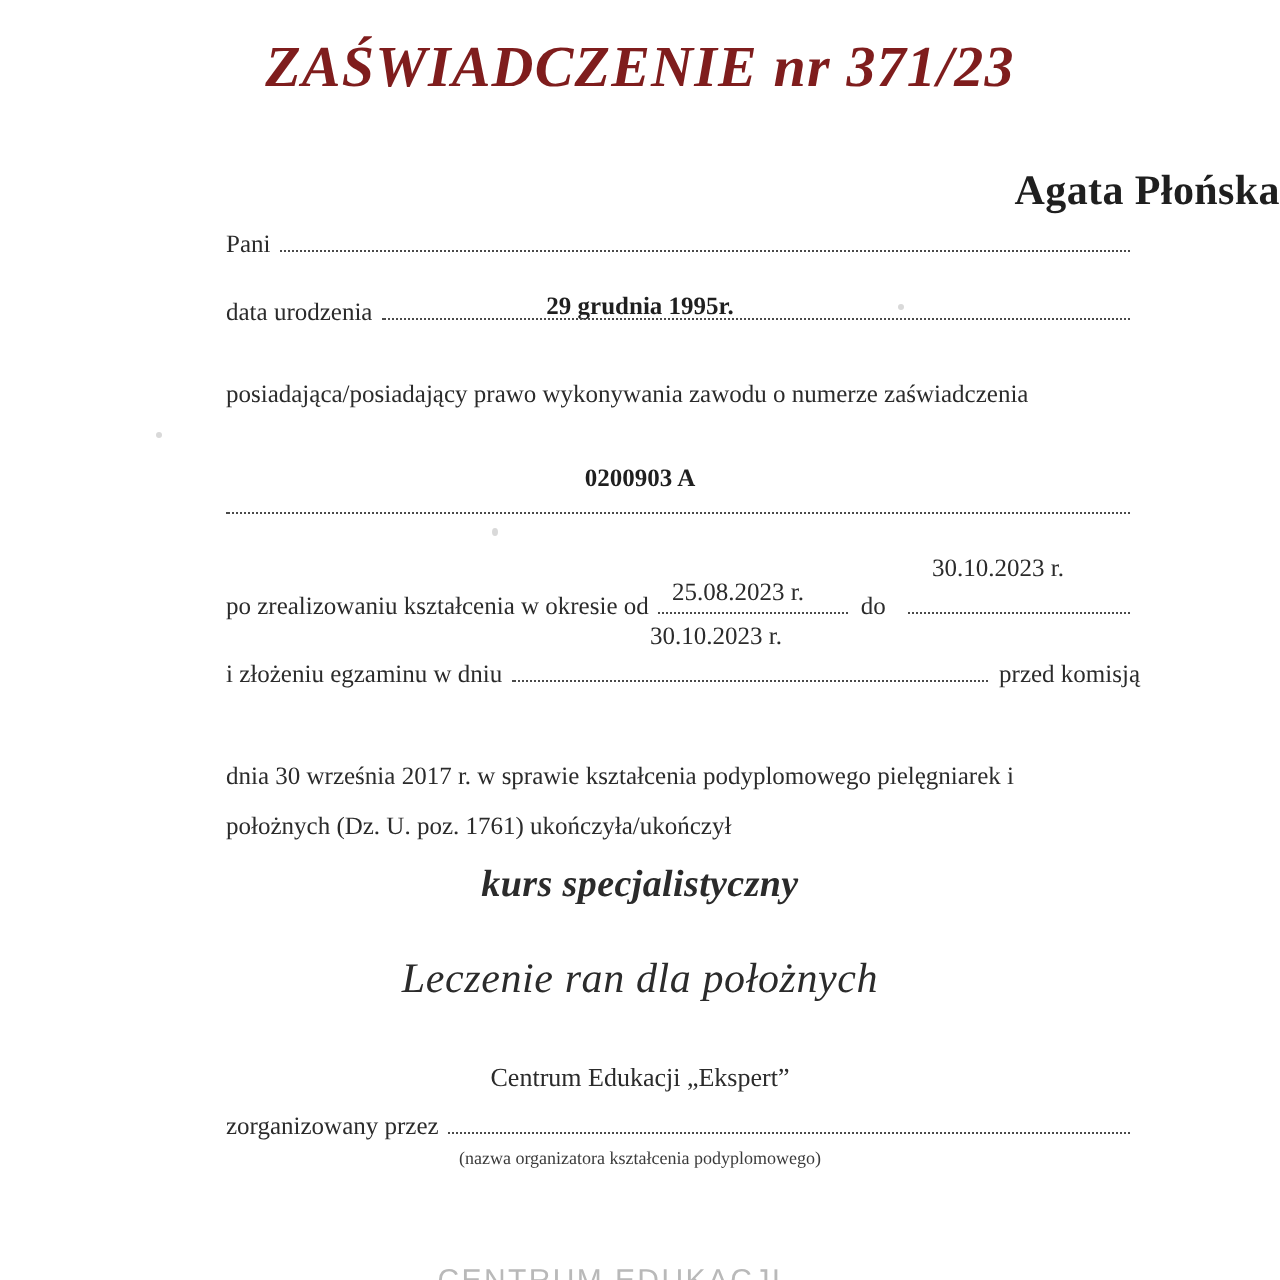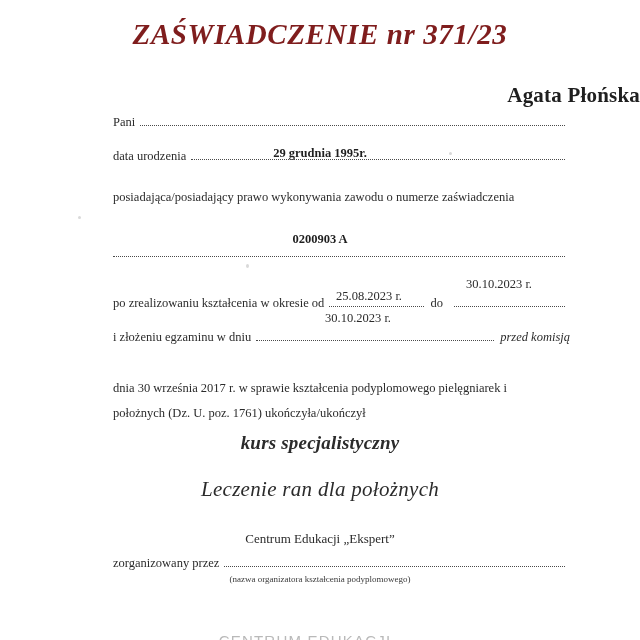--- a/index.html
+++ b/index.html
@@ -197,21 +197,21 @@
     <span class="dots short"></span>
     <span class="inline-gap">do</span>
     <span class="dots fill"></span>
   </div>
 
   <div class="abs value-plain" style="left:325px;top:311px;">30.10.2023 r.</div>
 
   <div class="row" style="top:330px;right:70px;justify-content:flex-end;">
     <span class="label">i złożeniu egzaminu w dniu</span>
     <span class="dots fill"></span>
-    <span class="inline-gap" style="padding-right:0;font-style:italic;">przed komisją</span>
+    <span class="inline-gap" style="padding-right:0;">przed komisją</span>
   </div>
 
   <div class="body-line" style="top:381px;">dnia  30 września 2017 r. w sprawie kształcenia podyplomowego pielęgniarek i</div>
   <div class="body-line" style="top:406px;">położnych (Dz. U. poz. 1761) ukończyła/ukończył</div>
 
   <div class="abs course-name">Leczenie ran dla położnych</div>
 
   <div class="abs course-type">kurs specjalistyczny</div>
 
   <div class="abs organizer-value">Centrum Edukacji „Ekspert”</div>

